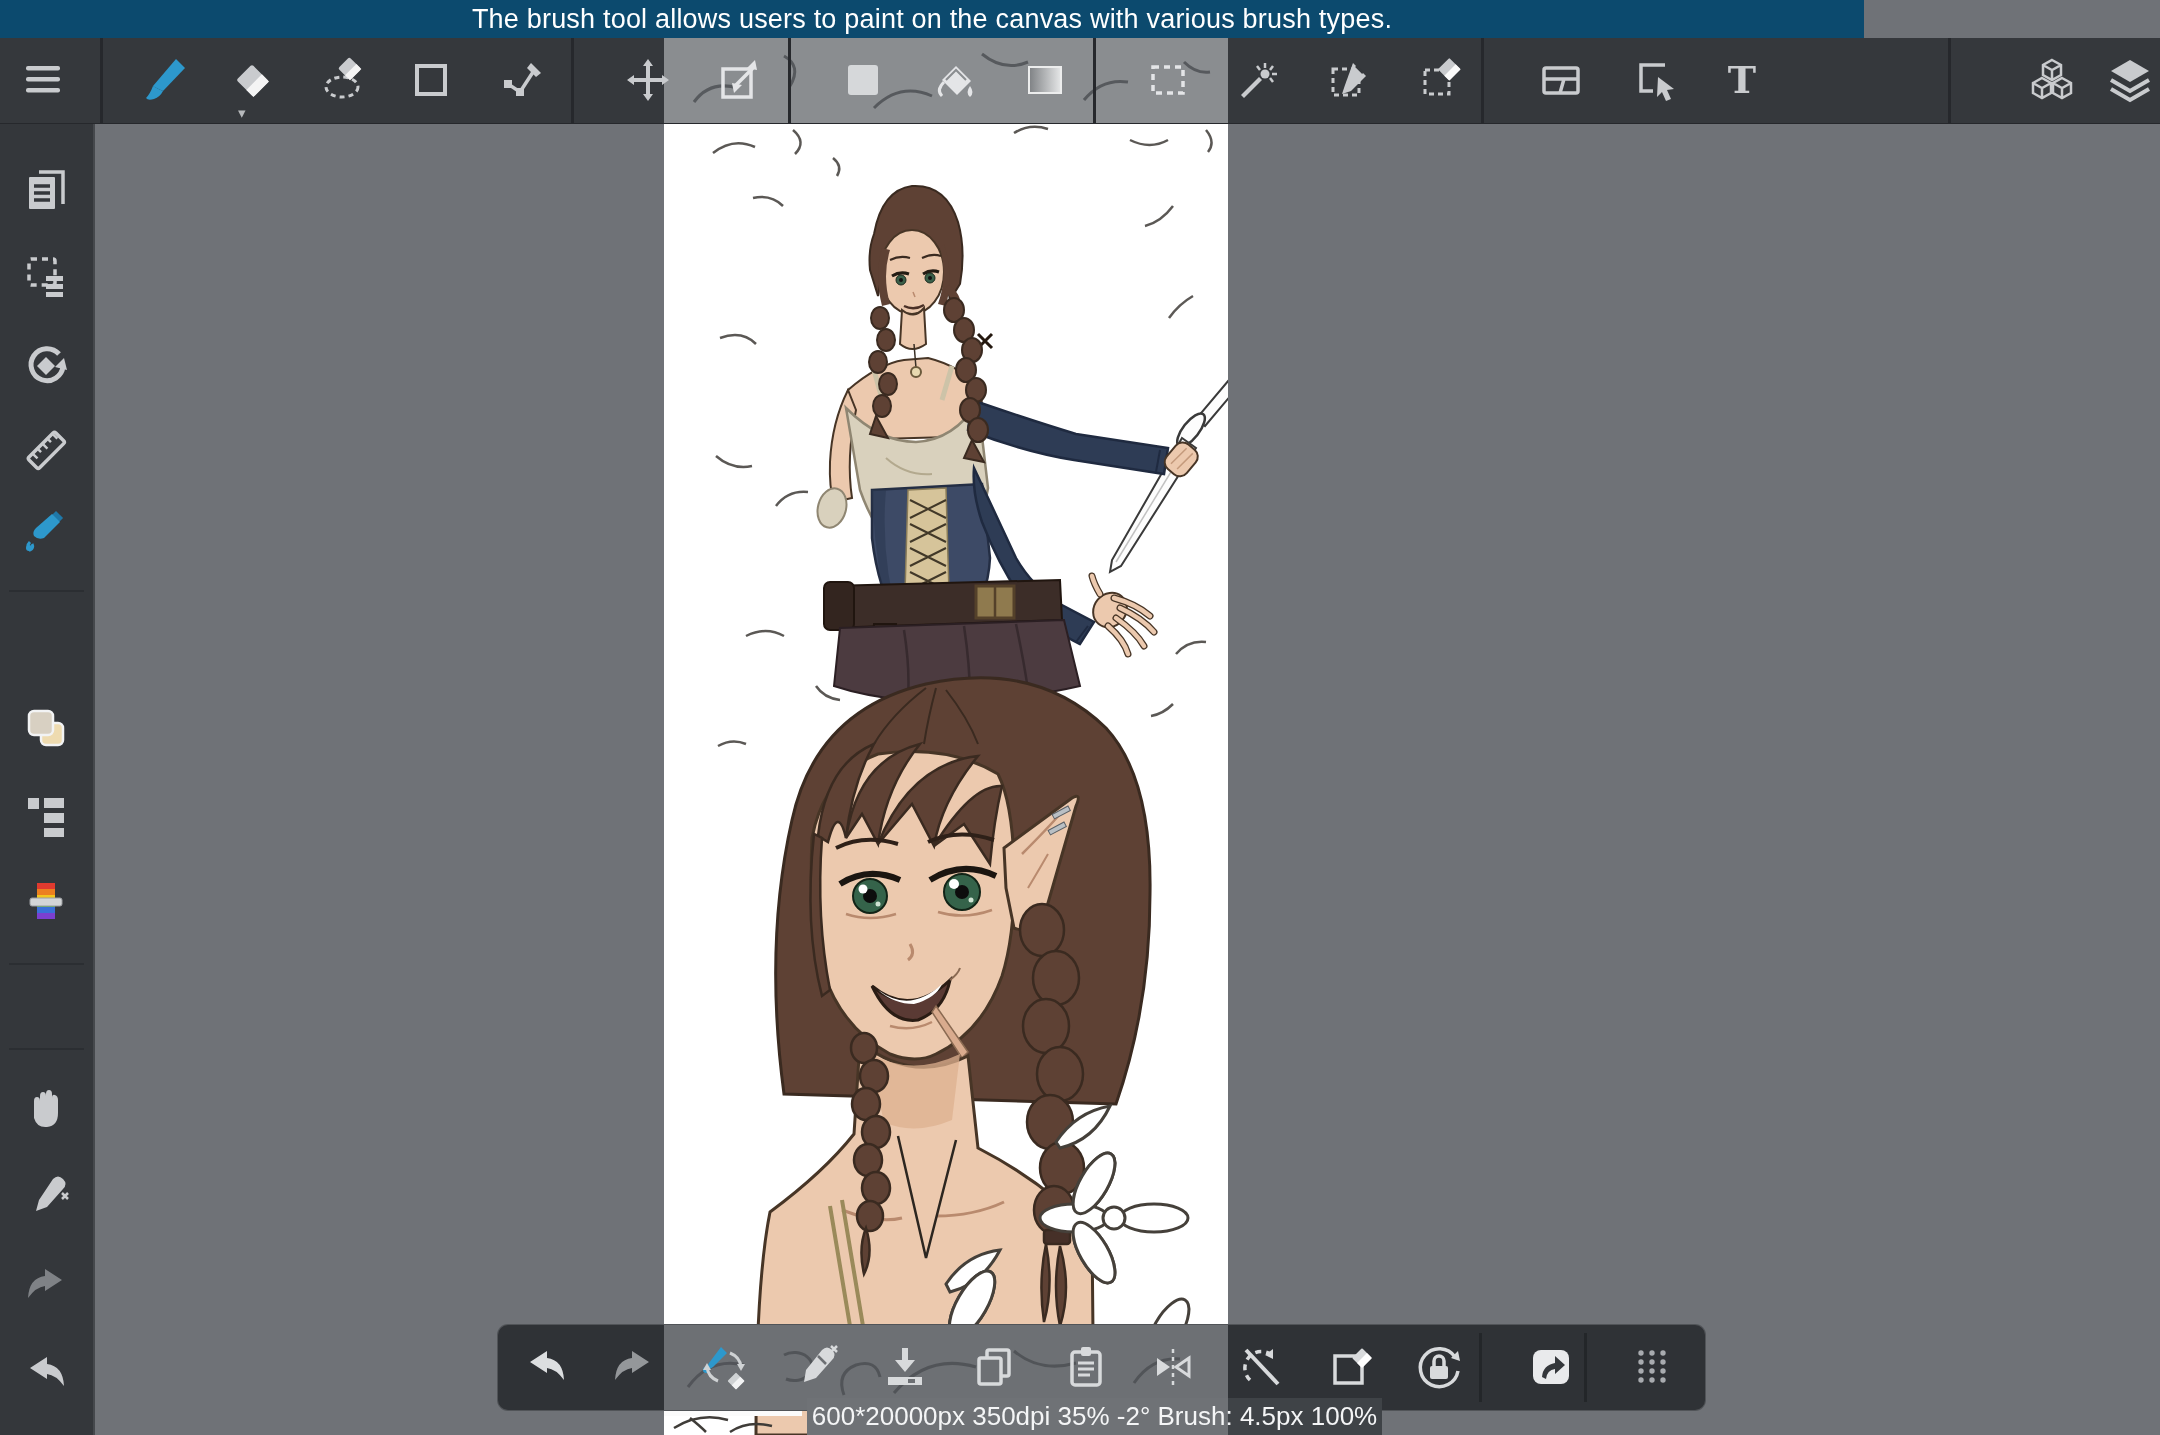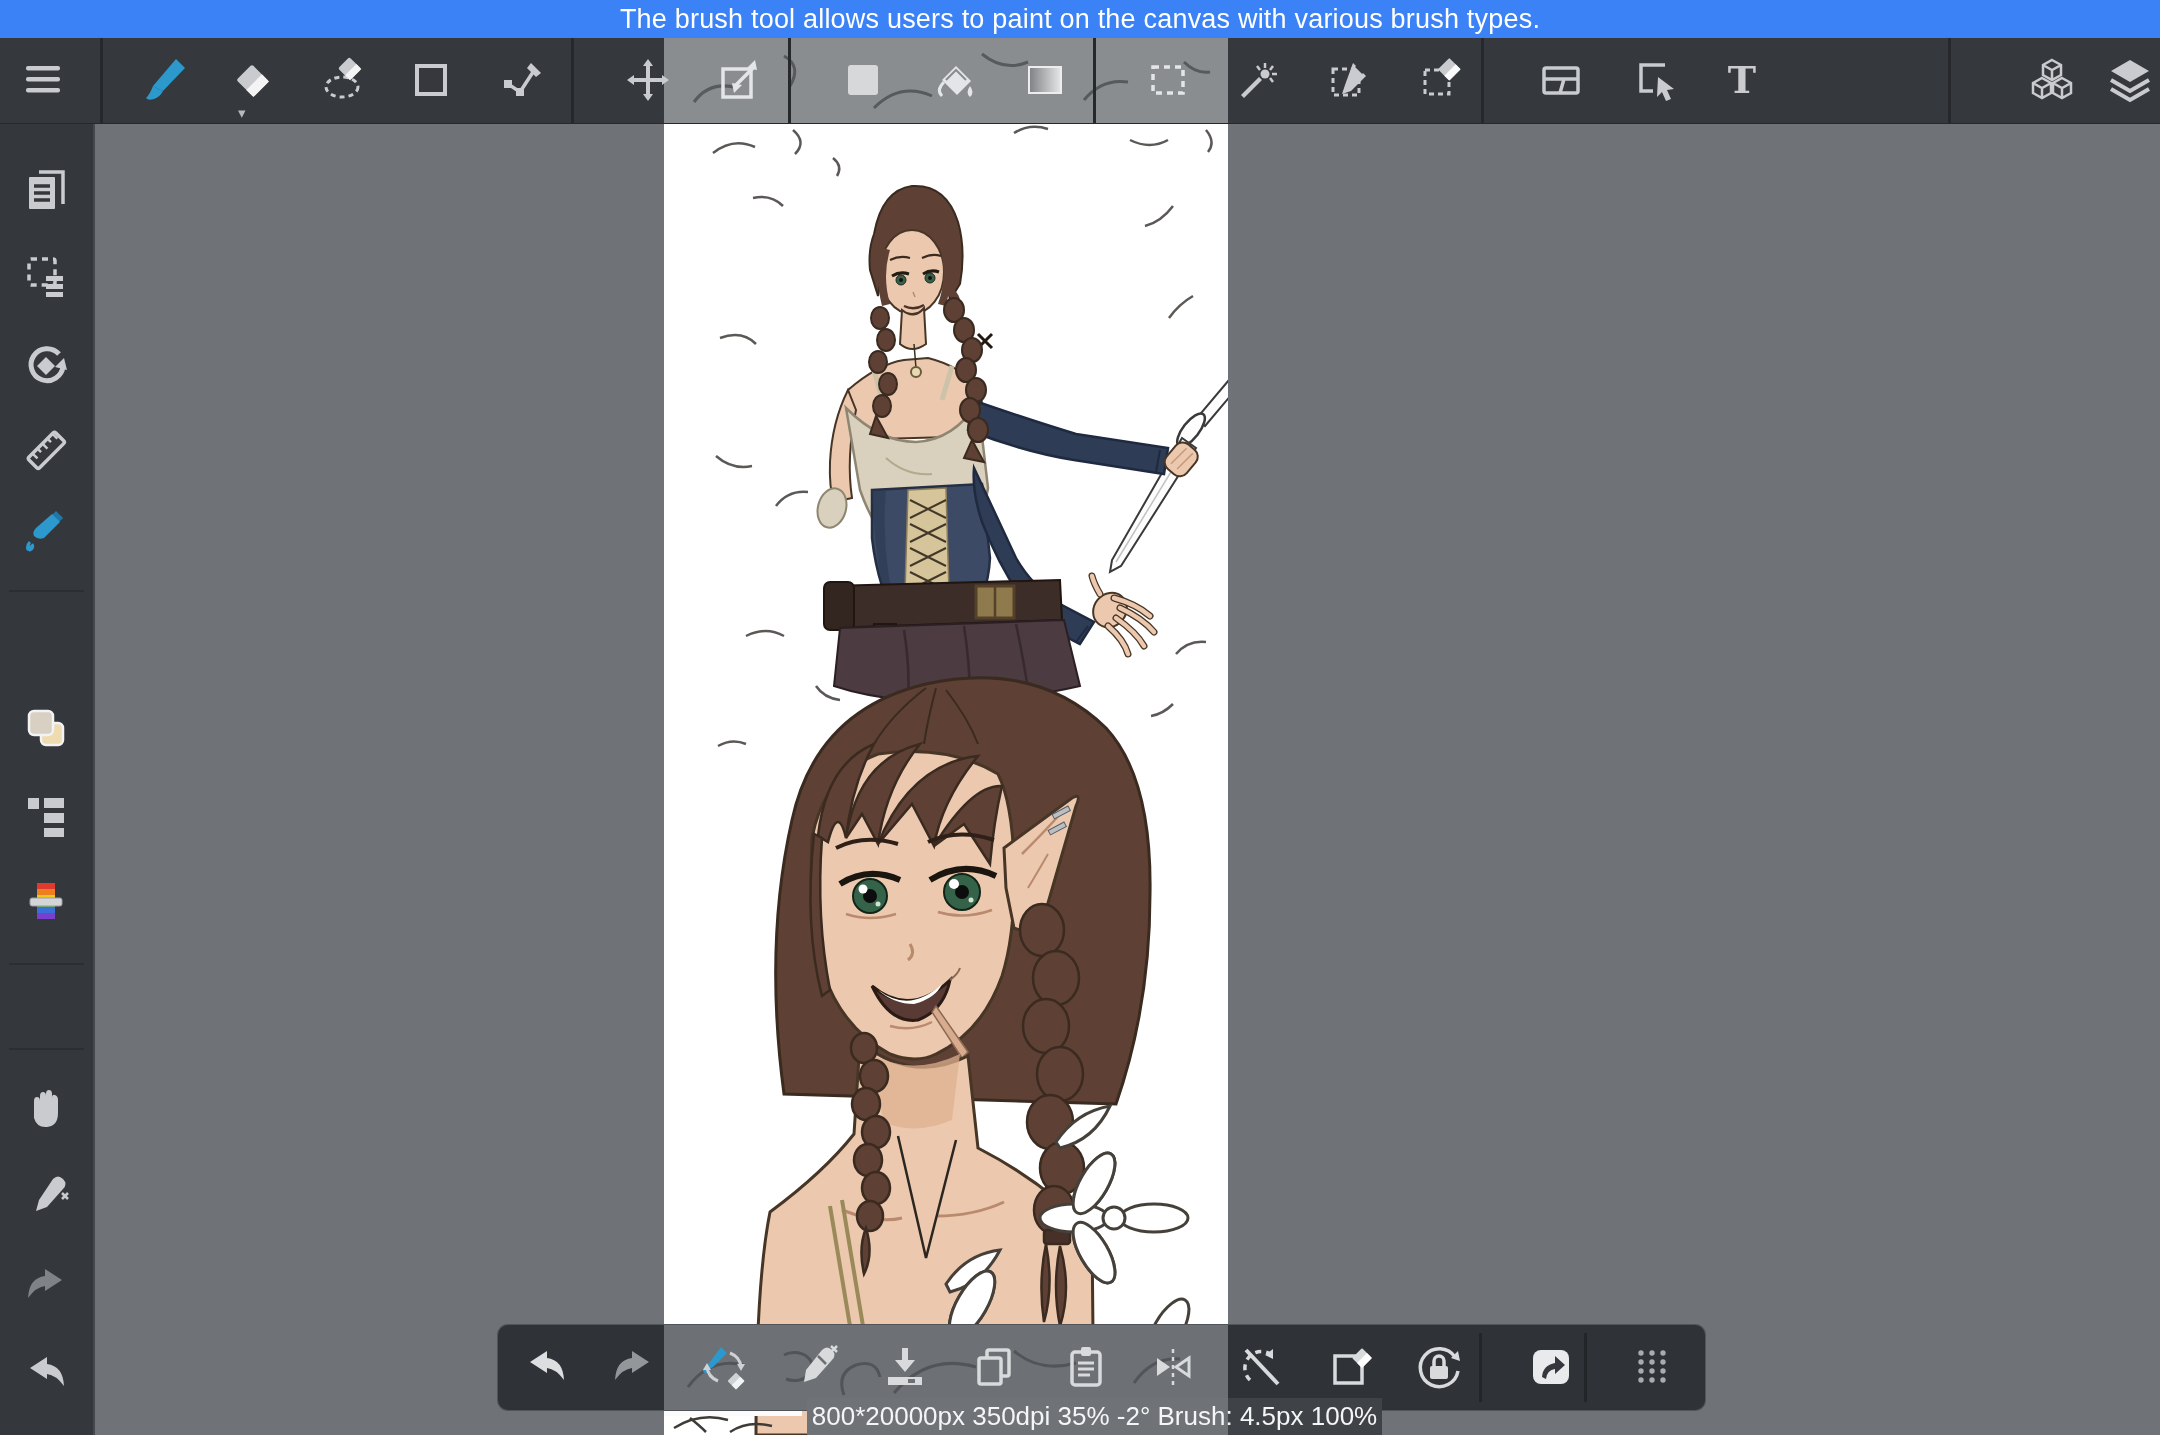--- a/index.html
+++ b/index.html
@@ -1,19 +1,19 @@
 <!DOCTYPE html>
 <html><head>
 <meta charset="utf-8">
 <style>
   html,body{margin:0;padding:0;background:#4a4d52;}
   #app{position:relative;width:2160px;height:1435px;overflow:hidden;
        background:#6f7277;font-family:"Liberation Sans",sans-serif;}
   
-  #notifbar{position:absolute;left:0;top:0;width:2160px;height:38px;background:#3b82f6;
+  #notifbar{position:absolute;left:0;top:0;width:1864px;height:38px;background:#0c4a6e;
             z-index:20;display:flex;align-items:center;justify-content:center;}
   #notifbar span{color:#fff;font-size:27px;letter-spacing:.2px;}
   
   #canvas{position:absolute;left:664px;top:38px;width:564px;height:1397px;background:#ffffff;z-index:1;}
   #canvas svg{position:absolute;left:0;top:0;}
   
   #topbar{position:absolute;left:0;top:38px;width:2160px;height:85px;background:#35383c;
           z-index:10;border-bottom:1px solid #26282c;}
   #topbar .lightzone{position:absolute;left:664px;top:0;width:564px;height:85px;background:#8a8d90;overflow:hidden;}
   .vdiv{position:absolute;top:0;bottom:0;width:3px;background:#26282c;}
@@ -651,20 +651,20 @@
           <circle cx="35" cy="28" r="2.7"></circle>
           <circle cx="13" cy="37" r="2.7"></circle>
           <circle cx="24" cy="37" r="2.7"></circle>
           <circle cx="35" cy="37" r="2.7"></circle>
         </svg>
     </div>
   </div>
 
   <div id="tooltip">
     <div class="lightzone"></div>
-    <span>800*20000px 350dpi 35% -2° Brush: 4.5px 100%</span>
+    <span>600*20000px 350dpi 35% -2° Brush: 4.5px 100%</span>
   </div>
 
   <div id="notifbar">
     <span>The brush tool allows users to paint on the canvas with various brush types.</span>
   </div>
 
 </div>
 
 </body></html>

